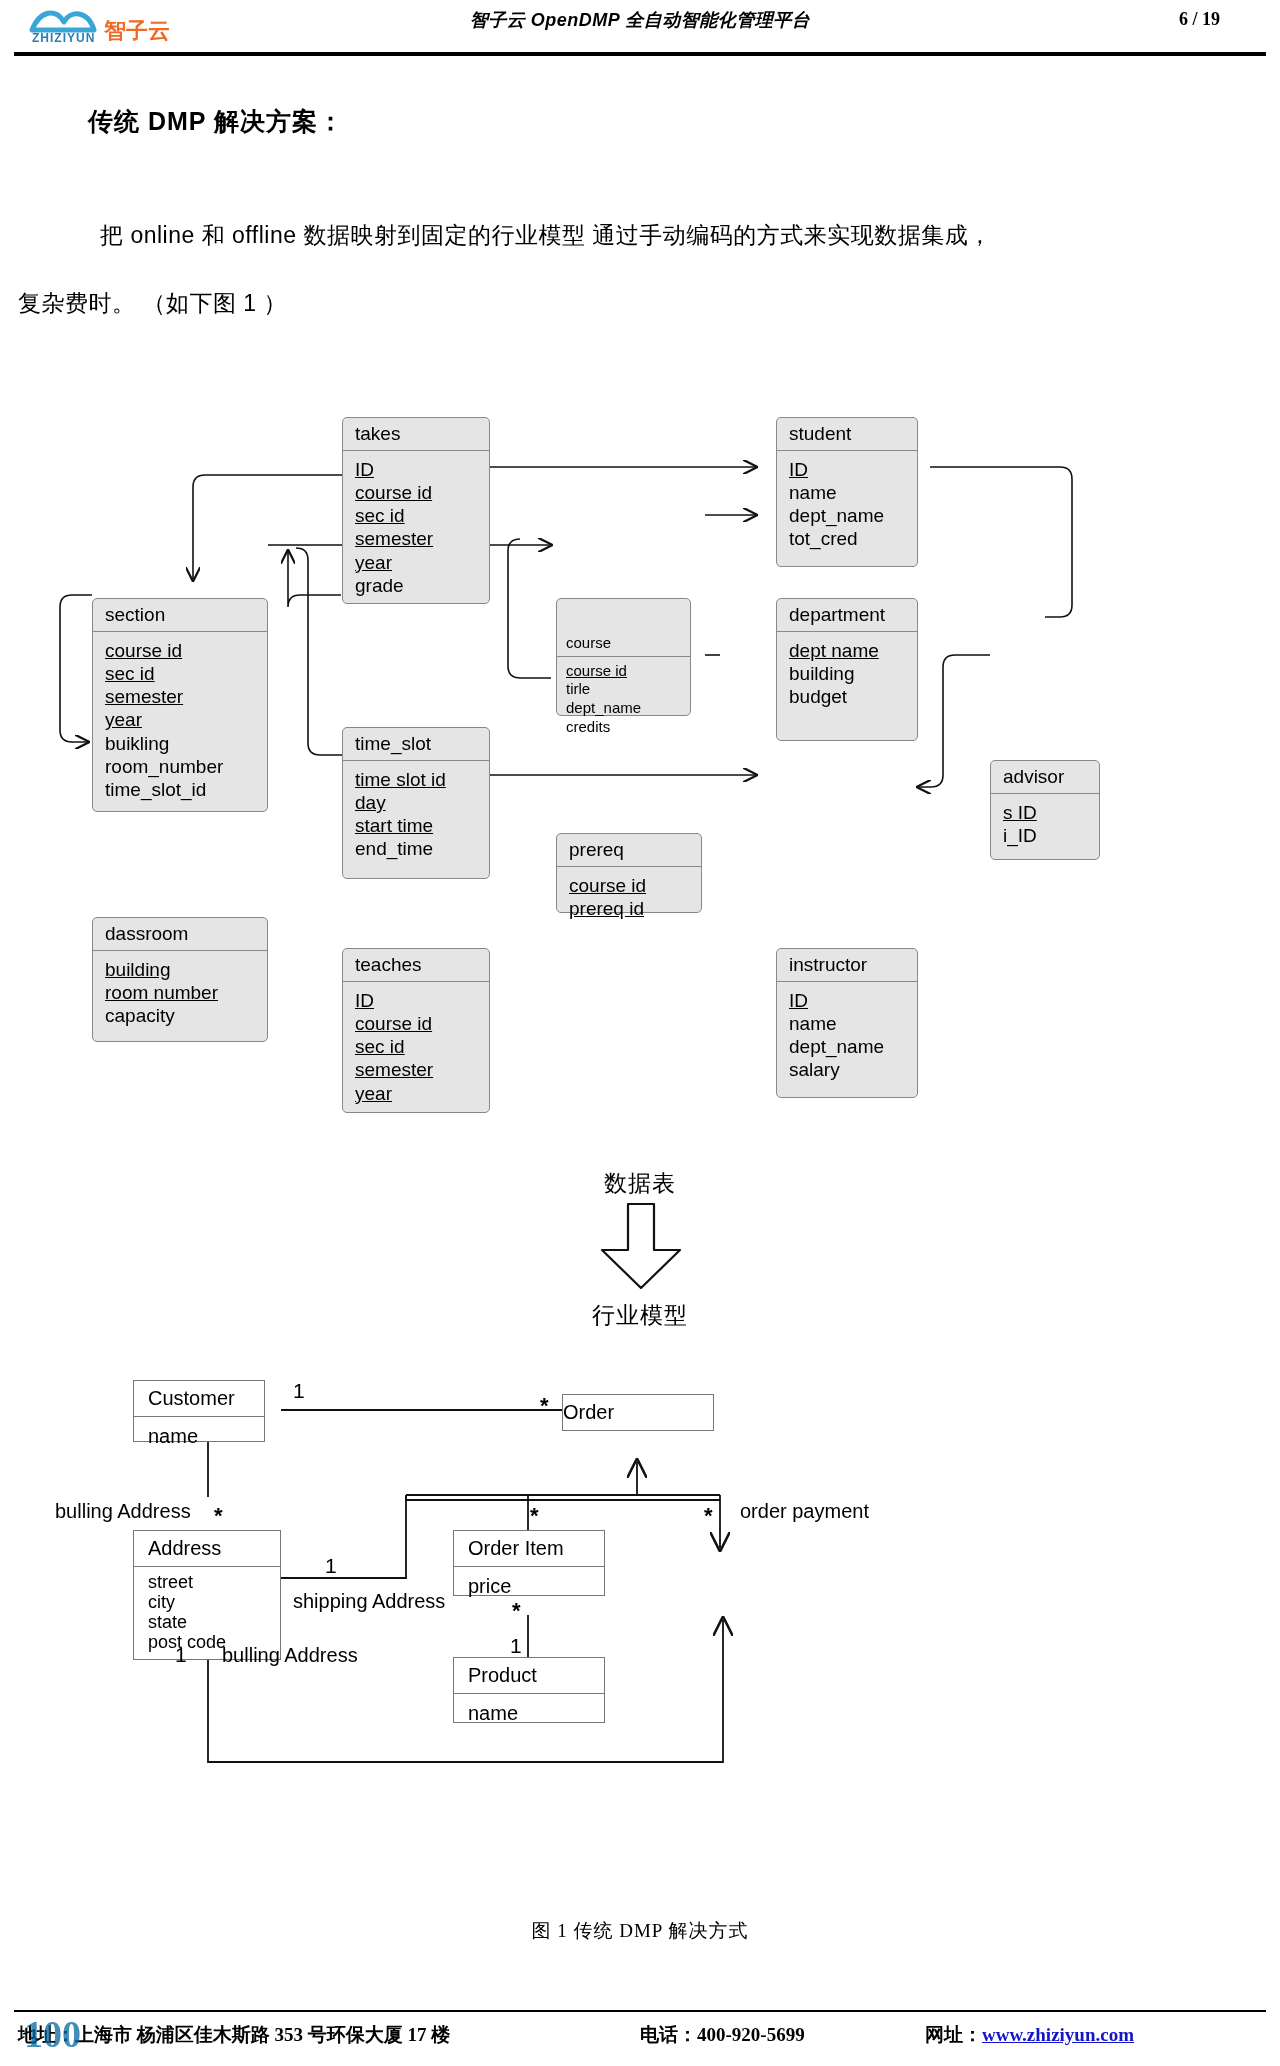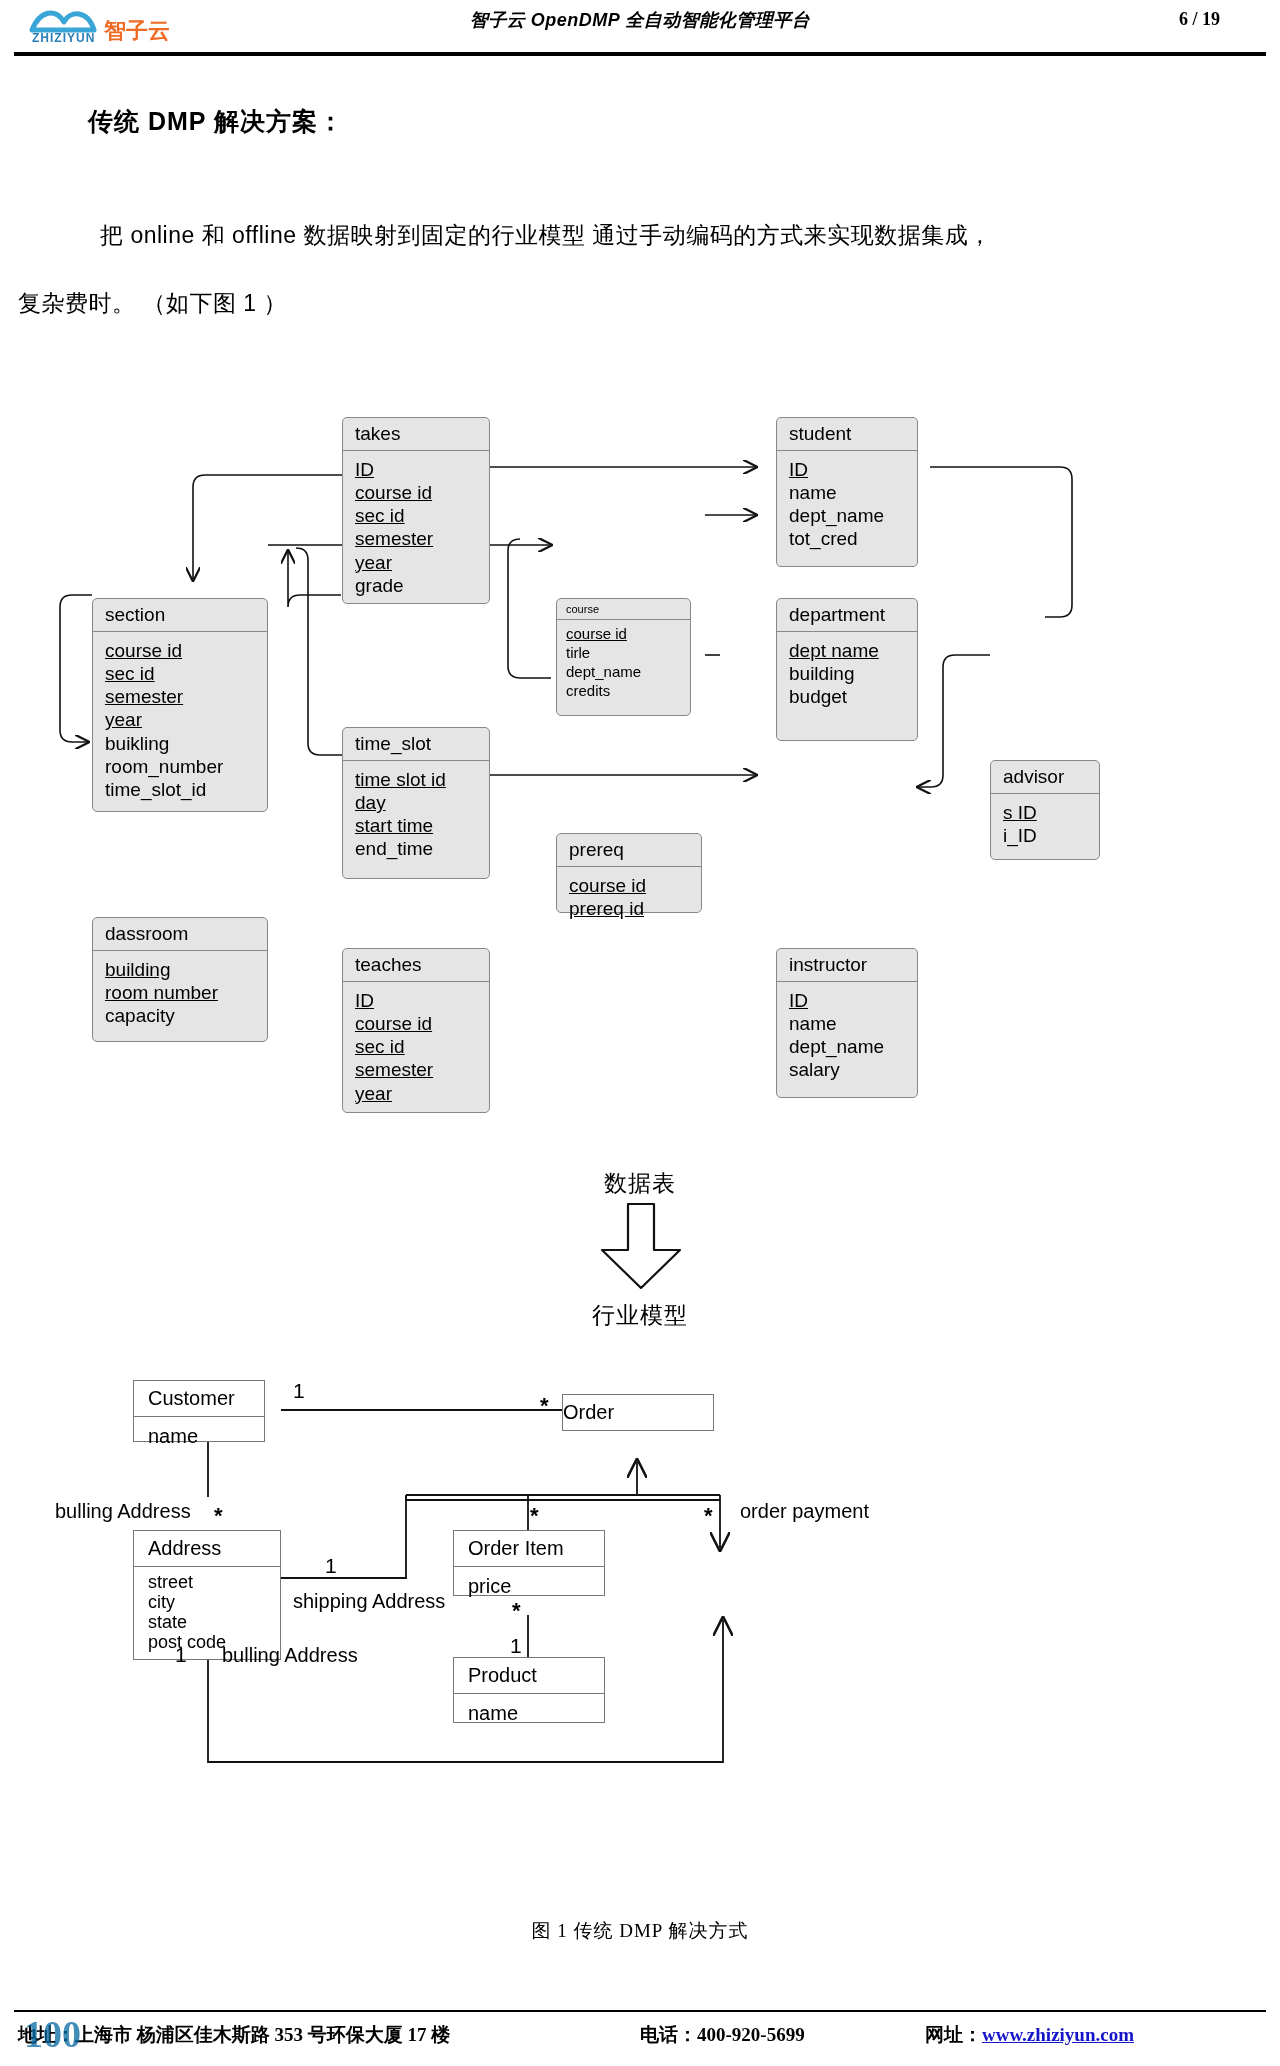--- a/index.html
+++ b/index.html
@@ -19,21 +19,21 @@
   .para1{position:absolute;left:100px;top:220px;width:1080px;font-size:23px;letter-spacing:.5px;white-space:nowrap;}
   .para2{position:absolute;left:18px;top:288px;width:1100px;font-size:23px;letter-spacing:.5px;white-space:nowrap;}
 
   
   #er{position:absolute;left:0;top:355px;width:1280px;height:820px;}
   .tbl{position:absolute;border:1.5px solid #888;border-radius:5px;background:#e5e5e5;box-sizing:border-box;}
   .tbl .tname{font-size:19px;padding:6px 10px 5px 12px;border-bottom:1.5px solid #888;line-height:1.1;}
   .tbl .flds{padding:7px 10px 8px 12px;}
   .tbl .f{font-size:19px;line-height:1.22;white-space:nowrap;}
   .tbl .f.key{text-decoration:underline;}
-  .tbl.small .tname{font-size:11px;padding:4px 8px 4px 9px;}
+  .tbl.small .tname{font-size:15px;padding:4px 8px 4px 9px;margin-top:32px;}
   .tbl.small .flds{padding:5px 8px 6px 9px;}
   .tbl.small .f{font-size:15px;line-height:1.26;}
 
   
   .mid-label{position:absolute;width:1280px;text-align:center;font-size:23px;letter-spacing:1px;}
   #lbl-datatable{top:1168px;}
   #lbl-model{top:1300px;}
   #bigarrow{position:absolute;left:596px;top:1202px;width:90px;height:88px;}
 
   

